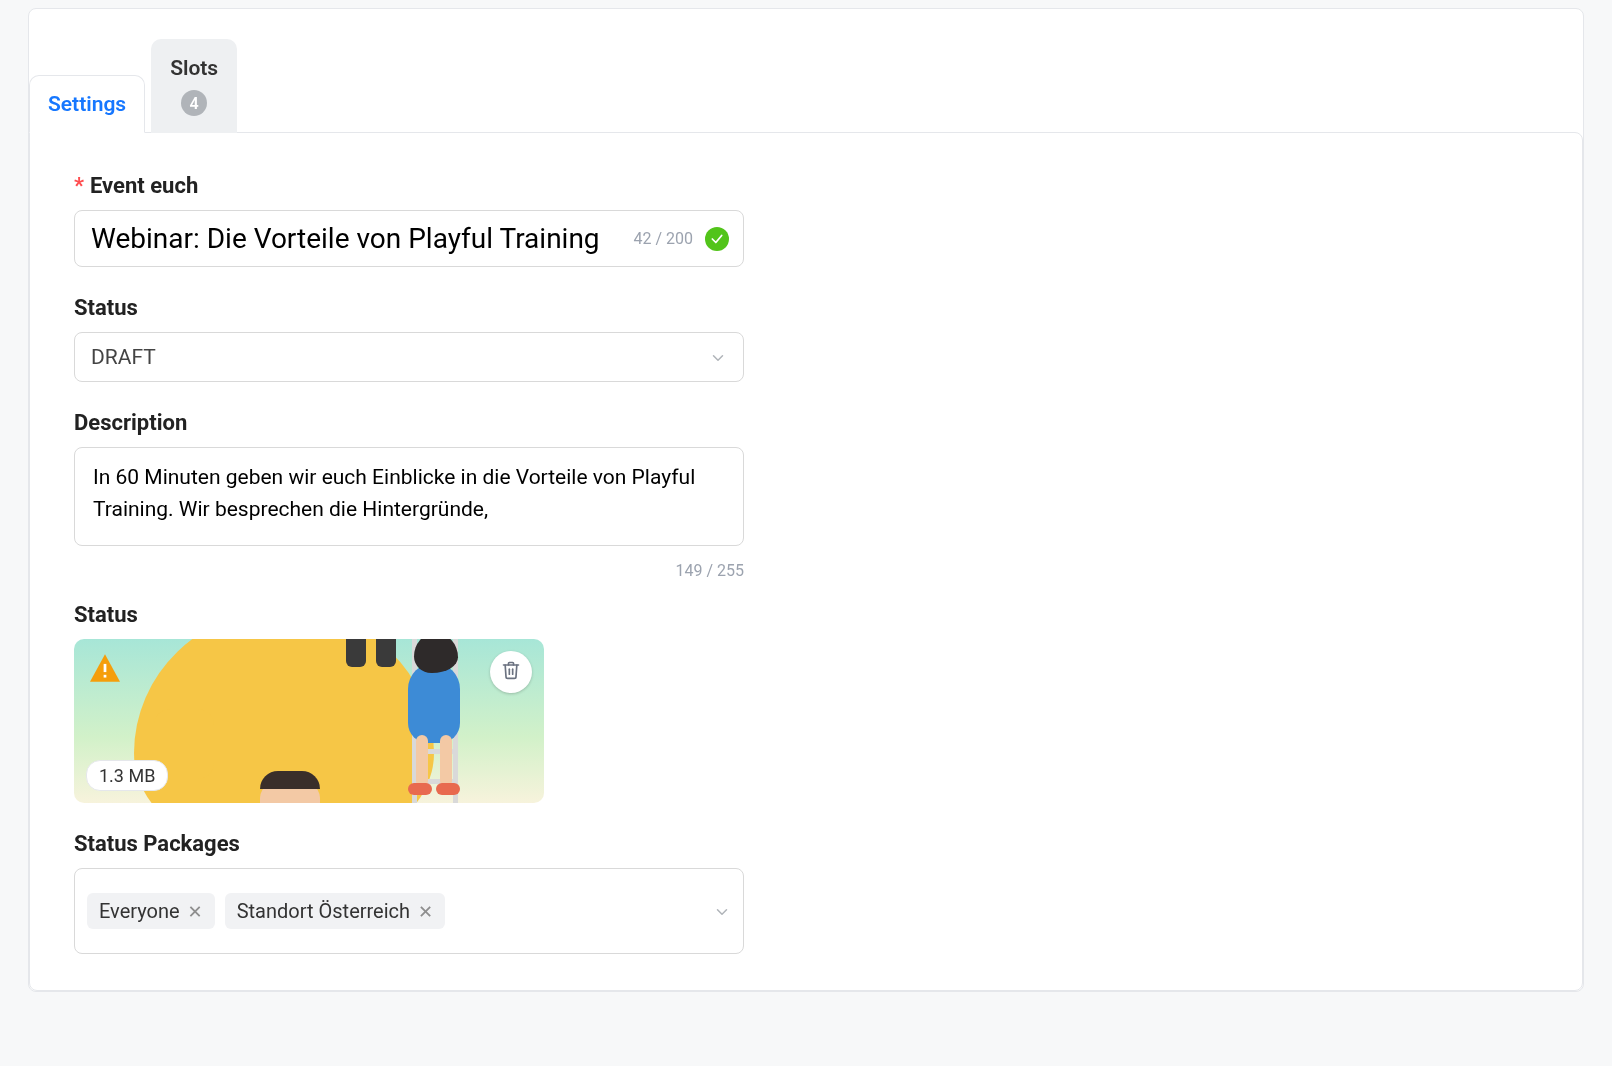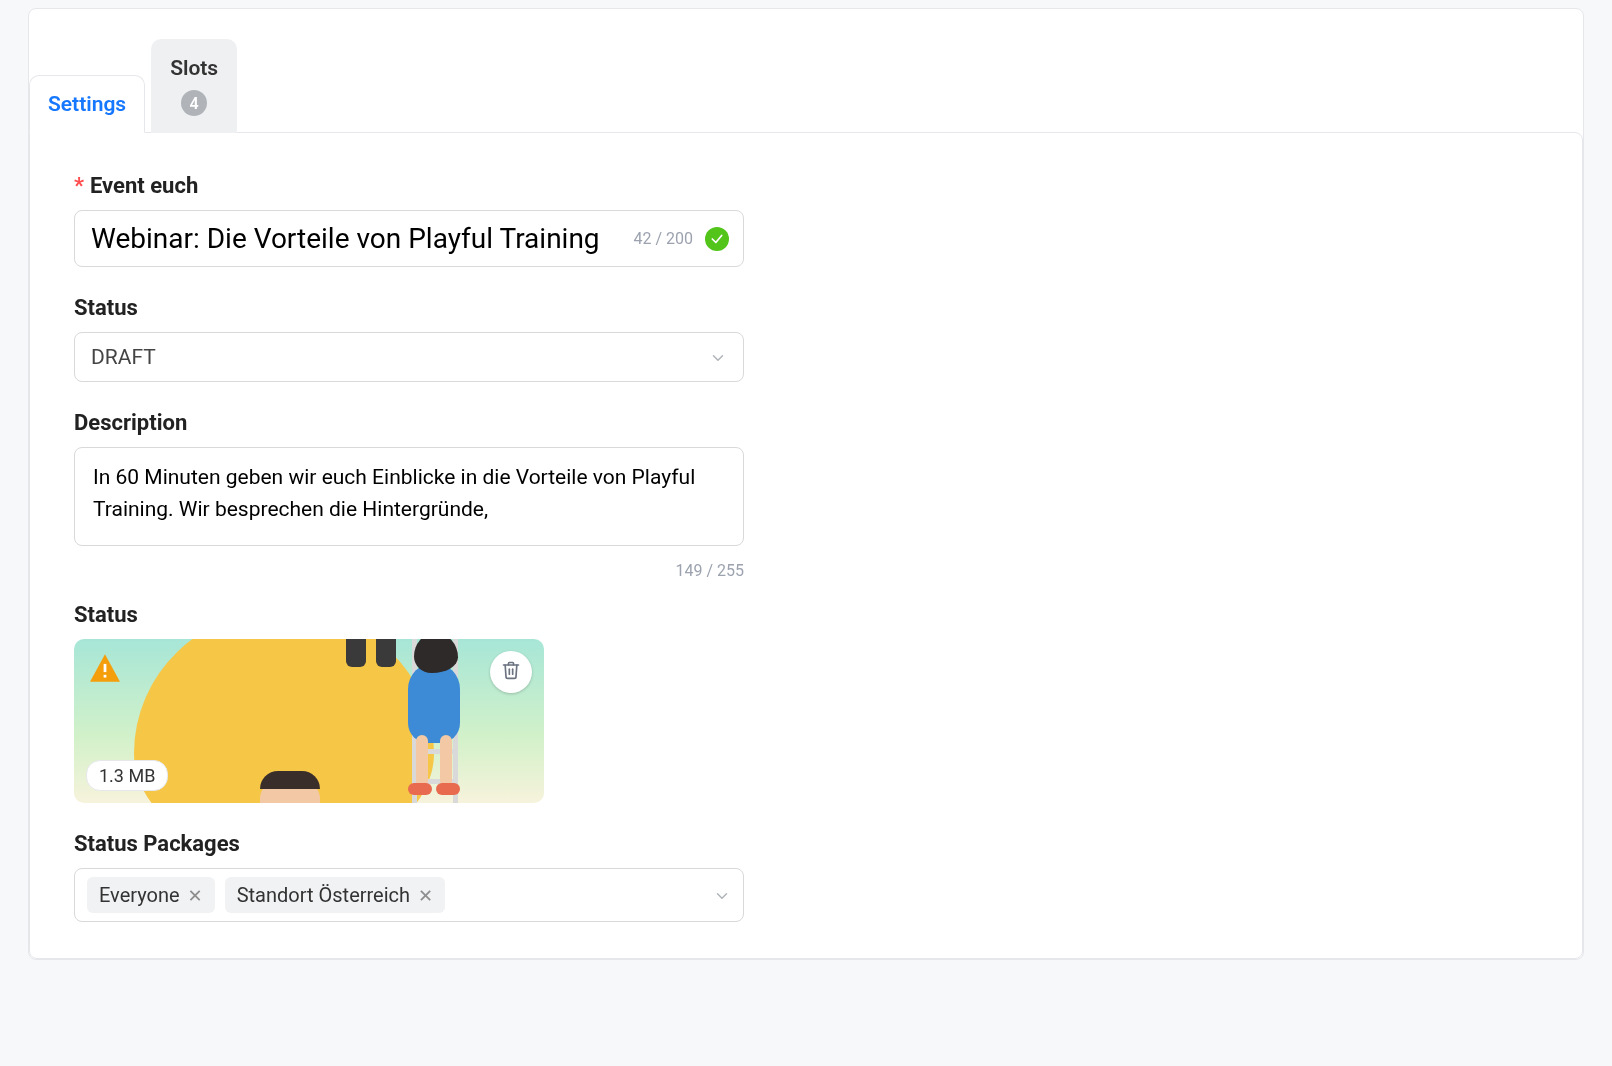--- a/index.html
+++ b/index.html
@@ -254,21 +254,21 @@
     padding: 4px 12px;
     font-size: 18px;
     color: #333;
   }
   .multitag-box {
     display: flex;
     align-items: center;
     gap: 10px;
     border: 1px solid #d9d9d9;
     border-radius: 8px;
-    padding: 8px 12px;
+    padding: 24px 12px;
     font-size: 20px;
     color: #444;
     cursor: text;
   }
   .tag-chip {
     display: inline-flex;
     align-items: center;
     gap: 8px;
     background: #f1f2f4;
     border-radius: 6px;

